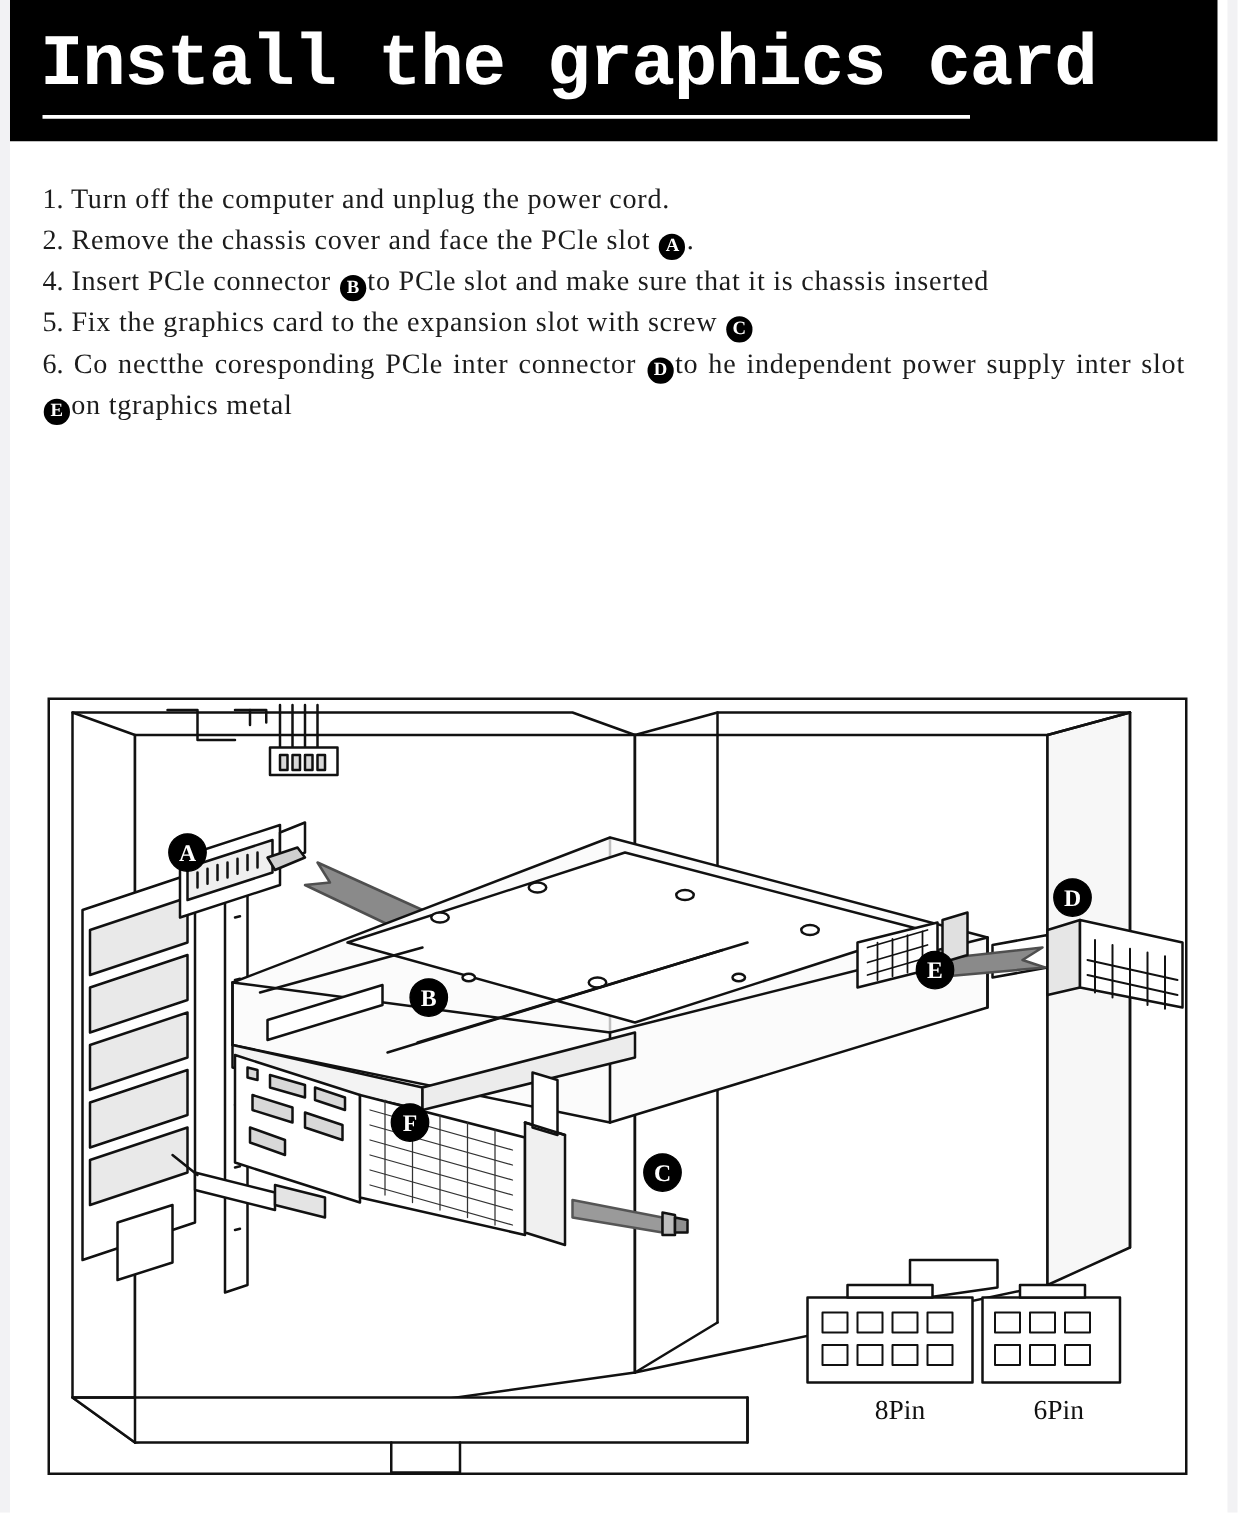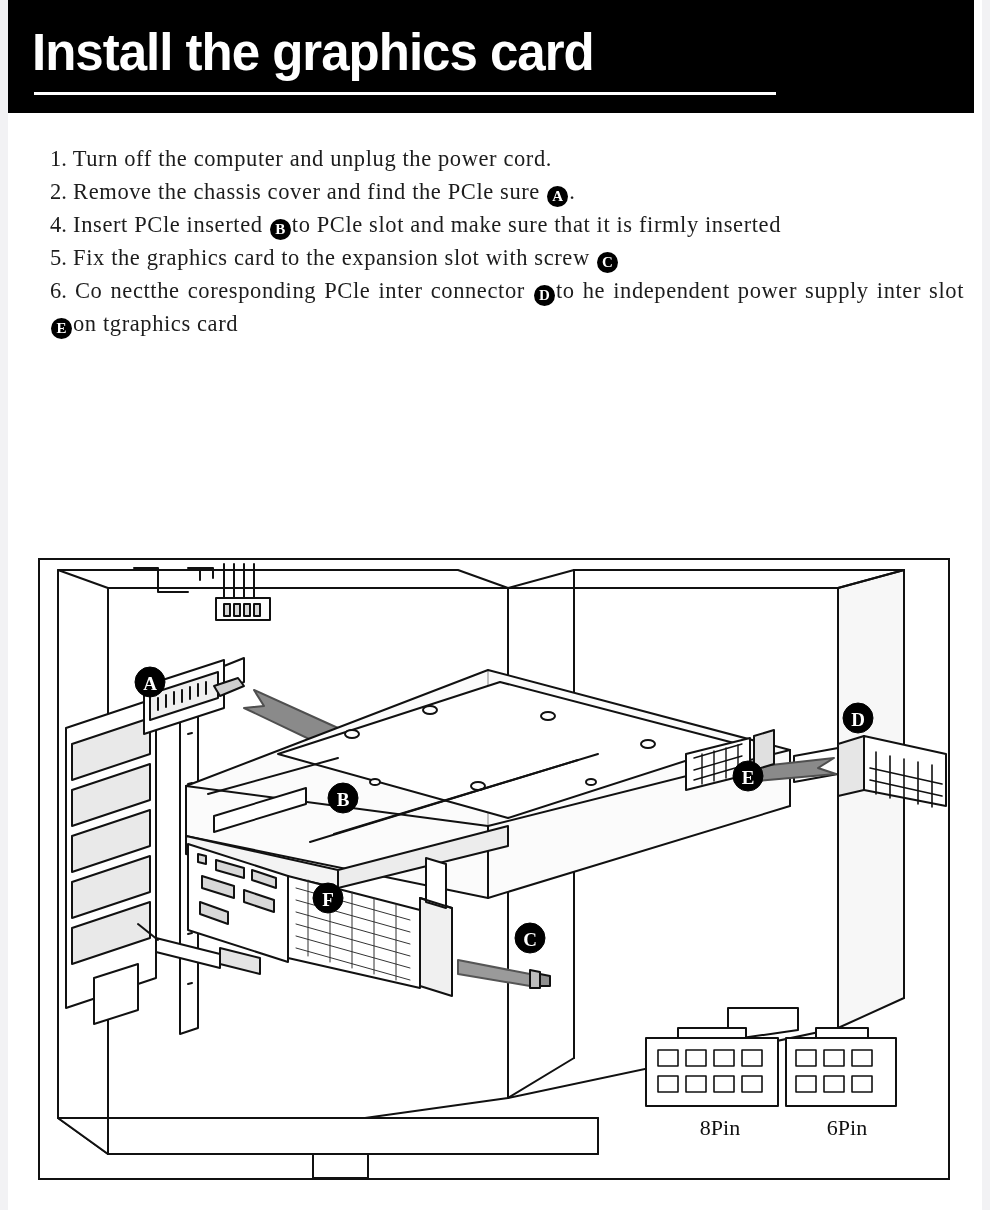--- a/index.html
+++ b/index.html
@@ -39,41 +39,41 @@
     width: 966px;
     height: 113px;
     background: #000000;
     overflow: hidden;
   }
   .header-title {
     position: absolute;
     left: 24px;
     top: 16px;
     color: #ffffff;
-    font-family: Liberation Sans, sans-serif;
+    font-family: Liberation Mono, monospace;
     font-weight: bold;
-    font-size: 51px;
+    font-size: 58px;
     letter-spacing: -1px;
     line-height: 74px;
     white-space: nowrap;
     text-align: right;
   }
   .header-underline {
     position: absolute;
     left: 26px;
     top: 92px;
     width: 742px;
     height: 3px;
     background: #ffffff;
   }
 
   
   .instructions {
     position: absolute;
-    left: 24px;
+    left: 8px;
     top: 126px;
     width: 966px;
     padding: 16px 26px 0 26px;
     box-sizing: border-box;
     font-family: "Liberation Serif", serif;
     font-size: 22.5px;
     line-height: 33px;
     color: #1c1c1c;
   }
   .step {
@@ -147,24 +147,24 @@
   <div class="side-strip left"></div>
   <div class="side-strip right"></div>
 
   <div class="header-banner">
     <div class="header-title">Install the graphics card</div>
     <div class="header-underline"></div>
   </div>
 
   <div class="instructions" id="instruction-list">
       <div class="step"><span class="num">1.</span> <span>Turn off the computer and unplug the power cord.</span> </div>
-      <div class="step"><span class="num">2.</span> <span>Remove the chassis cover and find the PCle sure</span> <span class="badge">A</span><span>.</span> </div>
-      <div class="step"><span class="num">4.</span> <span>Insert PCle inserted</span> <span class="badge">B</span><span>to PCle slot and make sure that it is firmly inserted</span> </div>
+      <div class="step"><span class="num">2.</span> <span>Remove the chassis cover and face the PCle slot</span> <span class="badge">A</span><span>.</span> </div>
+      <div class="step"><span class="num">4.</span> <span>Insert PCle connector</span> <span class="badge">B</span><span>to PCle slot and make sure that it is chassis inserted</span> </div>
       <div class="step"><span class="num">5.</span> <span>Fix the graphics card to the expansion slot with screw</span> <span class="badge">C</span></div>
-      <div class="step"><span class="num">6.</span> <span>Co nectthe coresponding PCle inter connector</span> <span class="badge">D</span><span>to he independent power supply inter slot</span> <span class="badge">E</span><span>on tgraphics card</span> </div>
+      <div class="step"><span class="num">6.</span> <span>Co nectthe coresponding PCle inter connector</span> <span class="badge">D</span><span>to he independent power supply inter slot</span> <span class="badge">E</span><span>on tgraphics metal</span> </div>
     </div>
 
   <div class="figure-wrap">
     <div class="figure-frame"></div>
     <svg class="diagram" viewBox="0 0 912 622">
       <g fill="none" stroke="#111" stroke-width="2" stroke-linejoin="round" stroke-linecap="round">
 
         <path d="M20 12 L20 560 L70 596 L70 30 Z" fill="#ffffff"></path>
         <path d="M70 30 L470 30 L470 540 L70 596 Z" fill="#ffffff"></path>
         <path d="M470 30 L470 540"></path>

